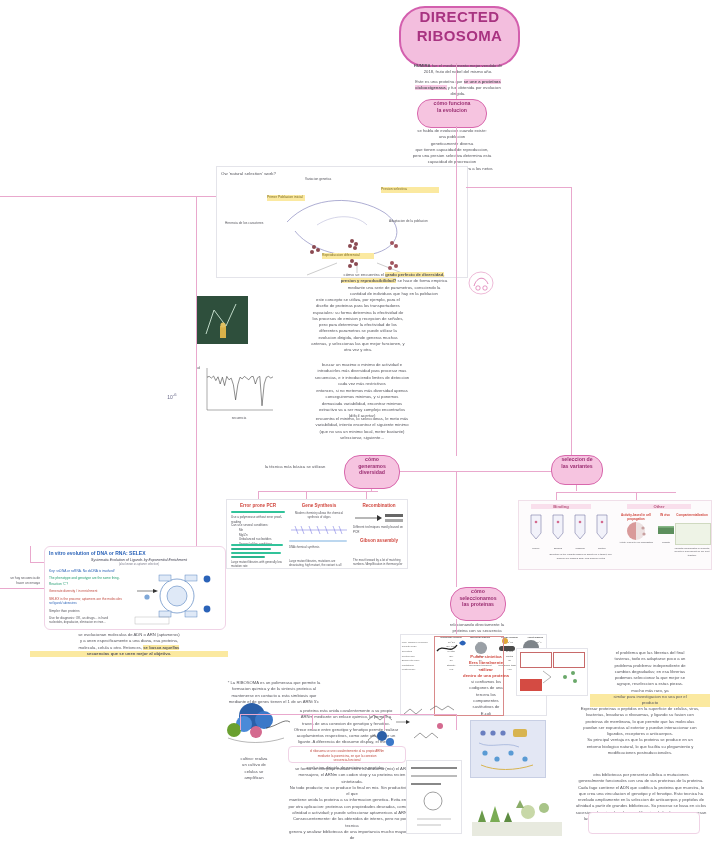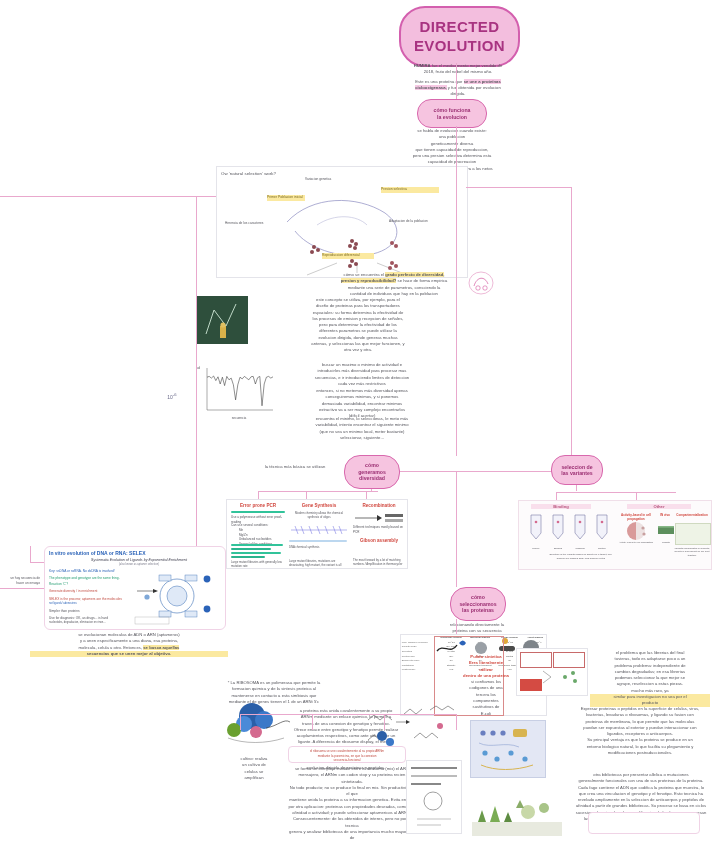--- a/index.html
+++ b/index.html
@@ -10,21 +10,21 @@
   .abs{position:absolute;}
 
   
   .ln{position:absolute;background:#e9a8cd;}
   .lnv{width:1px;}
   .lnh{height:1px;}
 
   
   .node{position:absolute;background:#f6c4e0;border:1.5px solid #d868ad;
         border-radius:999px;color:#9b2f72;text-align:center;
-        display:flex;align-items:center;justify-content:center;
+        display:flex;align-items:flex-start;justify-content:center;
         line-height:1.25;font-weight:bold;}
   .title-node{left:399px;top:6px;width:117px;height:57px;border-radius:26px;
         font-size:15px;letter-spacing:.4px;color:#a83381;background:#f3bede;
         border:2px solid #d35fae;}
   .n-evo{left:417px;top:99px;width:68px;height:27px;font-size:5.2px;border-radius:14px;}
   .n-div{left:344px;top:455px;width:54px;height:32px;font-size:5.2px;border-radius:16px;}
   .n-sel{left:551px;top:455px;width:50px;height:28px;font-size:5.2px;border-radius:14px;}
   .n-prot{left:450px;top:587px;width:54px;height:32px;font-size:5.2px;border-radius:16px;}
 
   
@@ -46,21 +46,21 @@
   svg{display:block;overflow:visible;}
 </style>
 </head>
 <body>
 
 <div class="canvas">
 
   <div class="node title-node">
     <div>
       <div>DIRECTED</div>
-      <div>EVOLUTION</div>
+      <div>RIBOSOMA</div>
     </div>
   </div>
 
   <div class="txt" style="left:401px;top:63px;width:114px;">
     <div><span class="bold">HUMIRA</span>
       <span>fue el medicamento mejor vendido de</span></div>
     <div>2018, fruto  del nobel del mismo año.</div>
     <div style="height:3px;"></div>
     <div><span>Este es una proteína que</span>
       <span class="hl-p bold">se une a proteínas</span></div>

